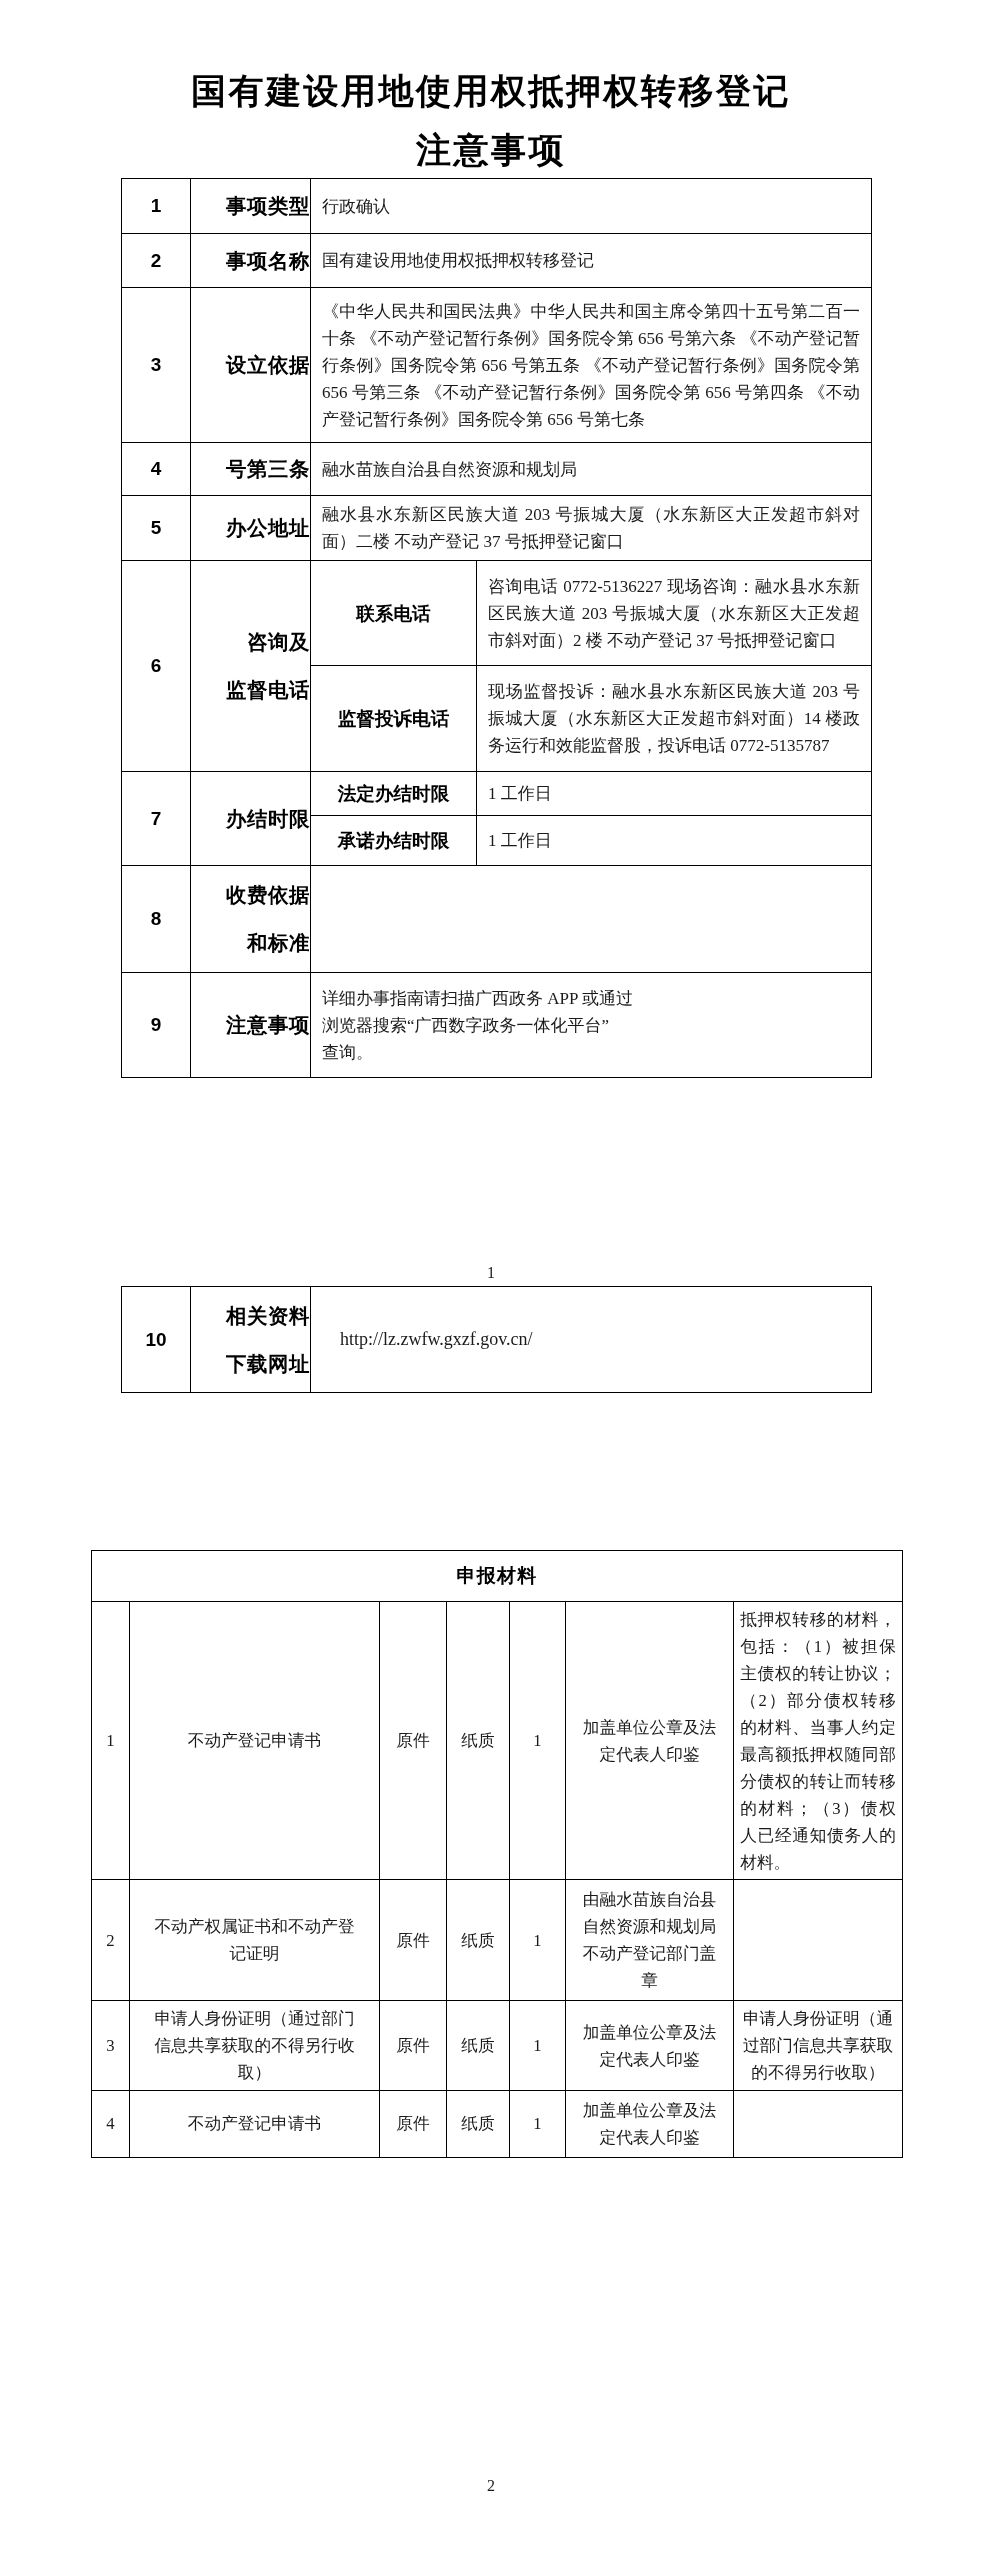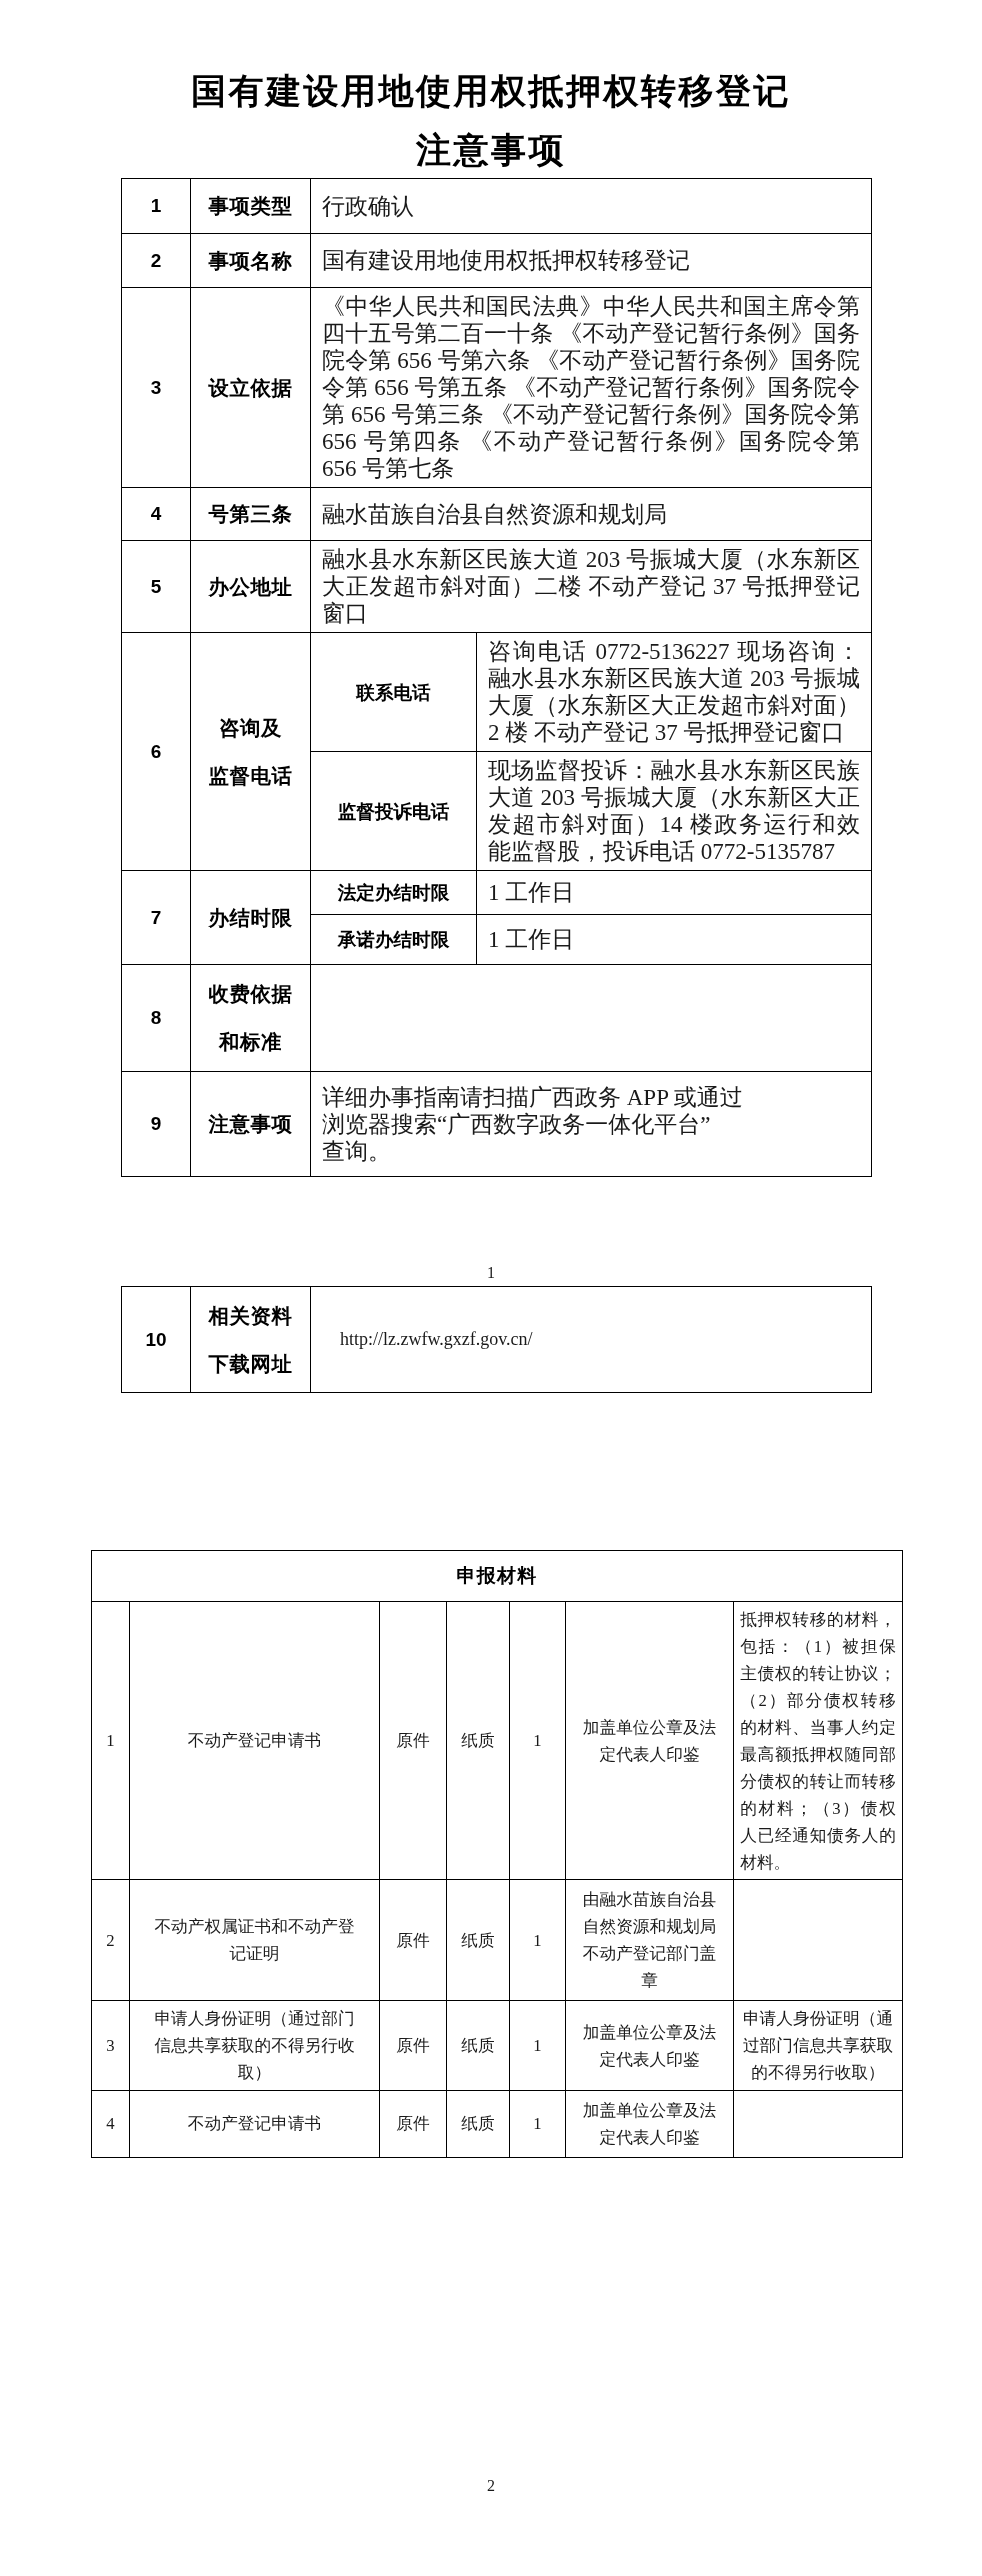--- a/index.html
+++ b/index.html
@@ -19,25 +19,25 @@
   table.t td { border:0.6px solid #000; vertical-align:middle; overflow:hidden; }
   table.t tr.mj > td { border-bottom-width:1.2px; }
 
   .t1  { left:121px; top:178px;  width:751px; }
   .t10 { left:121px; top:1286px; width:751px; }
   .t2  { left:91px; top:1550px; width:811px; }
 
   .num { font-family:"Liberation Sans", sans-serif; font-weight:bold;
          font-size:19px; text-align:center; }
   .lbl { font-family:"Liberation Sans", sans-serif; font-weight:bold;
-         font-size:20.4px; text-align:center; letter-spacing:0.6px;
+         font-size:20.4px; text-align:right; letter-spacing:0.6px;
          line-height:48px; white-space:pre-line; }
   .slbl{ font-family:"Liberation Sans", sans-serif; font-weight:bold;
          font-size:18.6px; text-align:center; line-height:27px; }
-  .val { font-size:23px; line-height:27px; padding:5px 11px;
+  .val { font-size:17px; line-height:27px; padding:5px 11px;
          text-align:justify; color:#1a1a1a; white-space:pre-line; }
   .url { font-size:18px; color:#1a1a1a; padding:5px 29px; }
 
   .t2title { text-align:center; font-weight:bold; font-size:19px;
              letter-spacing:1.2px; }
   .h    { text-align:center; font-weight:bold; font-size:16.7px; line-height:25px; }
   .h.p14{ padding:0 8.7px; } .h.p20{ padding:0 12.4px; } .h.p18{ padding:0 11px; }
   .c    { text-align:center; font-size:16.7px; line-height:25px; color:#1a1a1a; }
   .name { text-align:center; font-size:16.7px; line-height:27px; color:#1a1a1a; padding:0 17.3px; }
   .sign { text-align:center; font-size:16.7px; line-height:27px; color:#1a1a1a; padding:6px 10px; }

